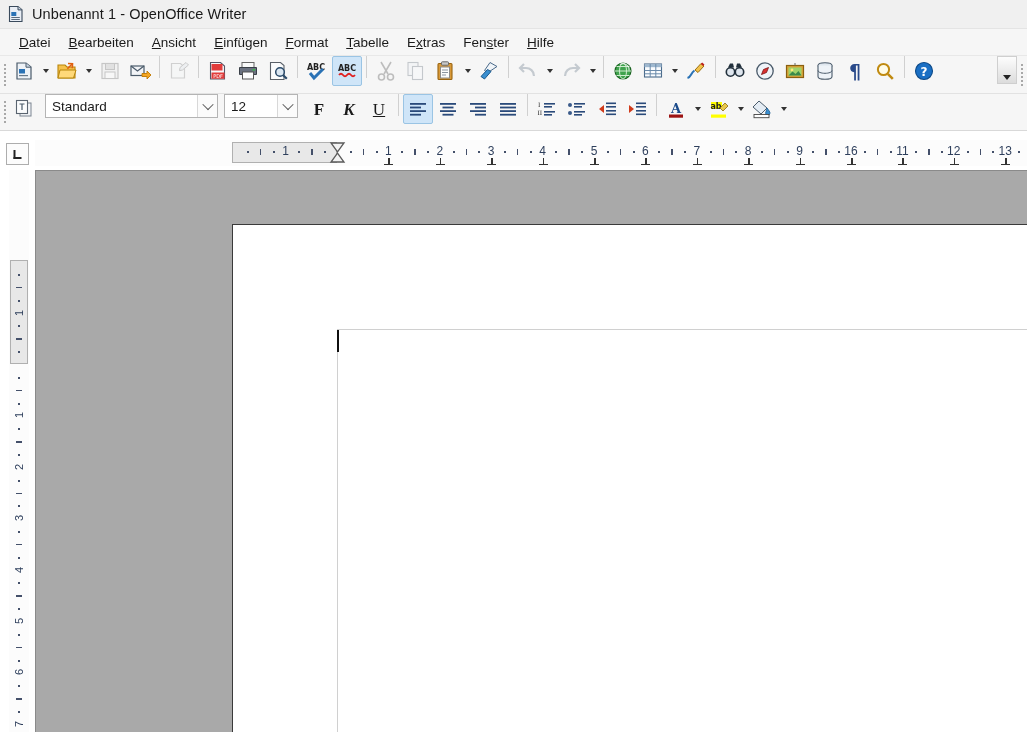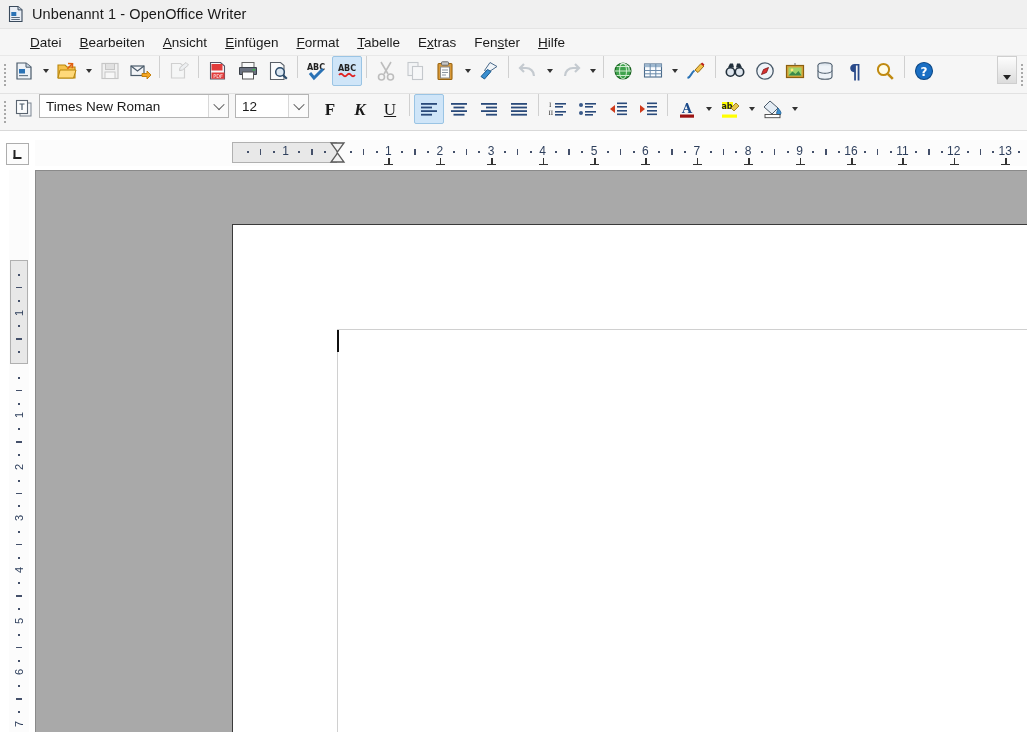--- a/index.html
+++ b/index.html
@@ -32,21 +32,21 @@
     letter-spacing: .1px;
     white-space: nowrap;
   }
 
   
   #menubar {
     height: 27px;
     background: #f6f6f6;
     display: flex;
     align-items: center;
-    padding-left: 21px;
+    padding-left: 10px;
     border-bottom: 1px solid #e8e8e8;
   }
   .menu-item {
     font-size: 13.5px;
     color: #1a1a1a;
     padding: 3px 9px 3px 9px;
     white-space: nowrap;
     cursor: default;
   }
   .menu-item u { text-decoration: underline; text-underline-offset: 1px; }
@@ -559,25 +559,25 @@
     </div>
 
   <div class="tb-btn">
     <svg width="22" height="22" viewBox="0 0 22 22">
       <rect x="7" y="5" width="11" height="13" fill="#f2f4f7" stroke="#7a8490" stroke-width="1"></rect>
       <rect x="3.5" y="2.5" width="11" height="13" fill="#fbfcfd" stroke="#5a6470" stroke-width="1.1"></rect>
       <path d="M9 6v6M6.5 6h5" stroke="#4a5a6a" stroke-width="1.2"></path>
     </svg>
   </div>
 
-
-  <div class="combo" id="combo-font">
-    <span class="cv">Times New Roman</span>
+  <div class="combo" id="combo-style">
+    <span class="cv">Standard</span>
     <span class="cbtn"></span>
   </div>
+
 
   <div class="combo" id="combo-size">
     <span class="cv">12</span>
     <span class="cbtn"></span>
   </div>
 
   <div class="tb-btn">
     <span class="tletter b">F</span>
   </div>
   <div class="tb-btn">

